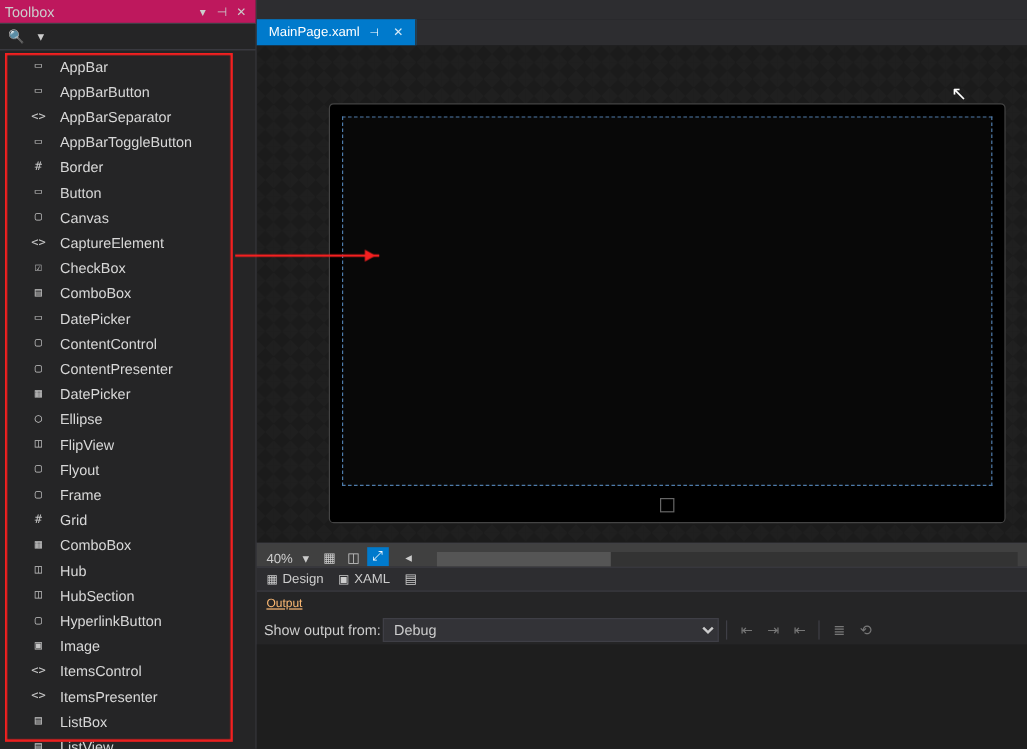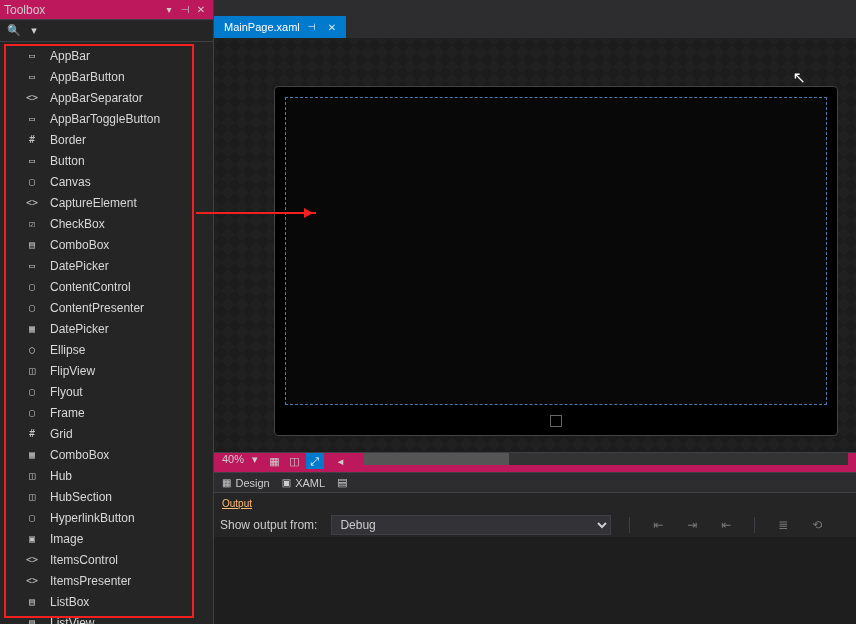--- a/index.html
+++ b/index.html
@@ -152,42 +152,42 @@
     background:#080808;
   }
   .device-home {
     position:absolute;
     bottom:8px;left:50%;transform:translateX(-50%);
     width:12px;height:12px;border:1px solid #666;
   }
   
   .zoom-bar {
     height: 20px;
-    background:#be185d;
+    background:#404040;
     border-top:1px solid #3f3f46;
-    display:flex;align-items:flex-start;
+    display:flex;align-items:flex-end;
     padding:0 8px;gap:8px;color:#ccc;font-size:11px;
   }
   .grid-icons{display:flex;gap:2px;}
   .gi{width:18px;height:16px;display:flex;align-items:center;justify-content:center;color:#ccc;cursor:pointer;}
   .gi.active{background:#007acc;color:#fff;}
   .hscroll{flex:1;height:12px;background:#333;margin-left:6px;position:relative;}
   .hscroll-thumb{position:absolute;left:0;top:0;height:100%;width:30%;background:#555;}
   
   .dx-row{height:20px;background:#2d2d30;border-top:1px solid #3f3f46;display:flex;align-items:center;padding:0 8px;gap:12px;color:#ccc;font-size:11px;}
   .dx-item{display:flex;align-items:center;gap:4px;cursor:pointer;}
   .dx-icon{font-size:10px;}
   
   .output-panel{
     background:#252526;border-top:1px solid #3f3f46;
     display:flex;flex-direction:column;
     flex:0 0 132px;
   }
   .output-title{height:20px;padding:0 8px;display:flex;align-items:center;color:#fdba74;font-size:10px;text-decoration:underline;}
-  .output-toolbar{height:24px;display:flex;align-items:center;padding:0 6px;gap:14px;color:#ccc;font-size:12px;}
+  .output-toolbar{height:24px;display:flex;align-items:center;padding:0 6px;gap:2px;color:#ccc;font-size:12px;}
   .output-toolbar select{
     background:#333337;border:1px solid #3f3f46;color:#ccc;font-size:12px;height:20px;width:280px;padding:0 4px;
   }
   .ot-sep{width:1px;height:16px;background:#3f3f46;margin:0 4px;}
   .ot-btn{width:20px;height:18px;display:flex;align-items:center;justify-content:center;color:#777;cursor:pointer;}
   .output-body{flex:1;background:#1e1e1e;}
   
   .red-arrow{
     position:absolute;
     left:196px;top:212px;

